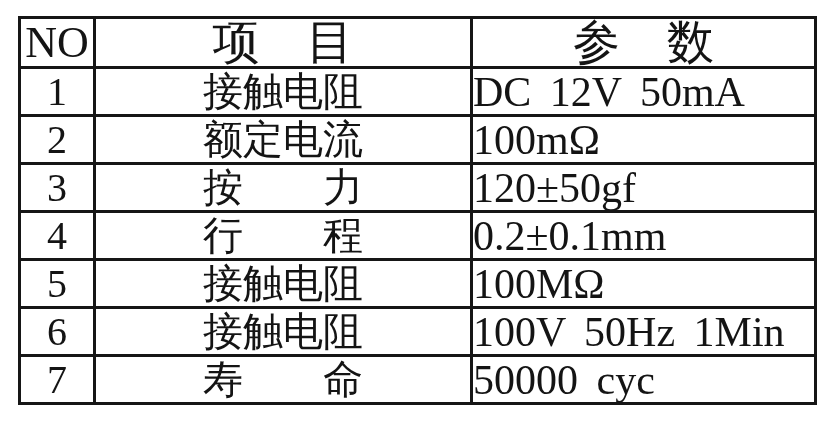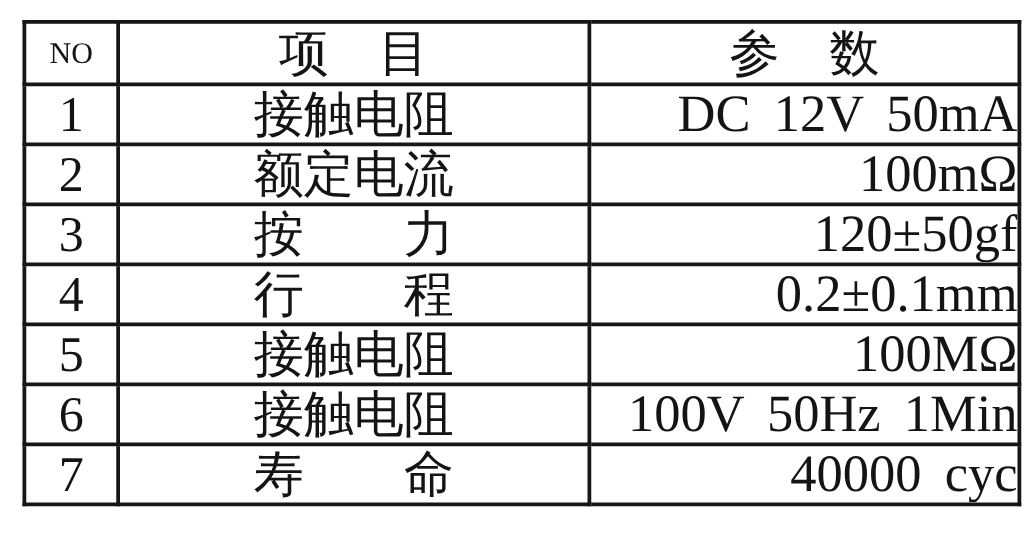--- a/index.html
+++ b/index.html
@@ -43,30 +43,30 @@
   tr.row { height: 48px; }
   .cell-no {
     text-align: center;
     font-size: 40px;
   }
   .cell-item {
     text-align: center;
     font-size: 40px;
   }
   .cell-param {
-    text-align: right;
+    text-align: left;
     padding-left: 42px;
     font-size: 42px;
     word-spacing: 8px;
   }
-  th.cell-no { font-size: 24px; }
+  th.cell-no { font-size: 44px; }
   th.cell-item, th.cell-param {
     text-align: center;
     padding-left: 0;
-    font-size: 40px;
+    font-size: 47px;
   }
 </style>
 </head>
 <body>
 
 <div class="canvas">
   <table class="spec">
     <colgroup>
       <col class="c-no">
       <col class="c-item">
@@ -106,17 +106,17 @@
         <td class="cell-param">100MΩ</td>
       </tr>
       <tr class="row">
         <td class="cell-no">6</td>
         <td class="cell-item">接触电阻</td>
         <td class="cell-param">100V 50Hz 1Min</td>
       </tr>
       <tr class="row">
         <td class="cell-no">7</td>
         <td class="cell-item">寿　　命</td>
-        <td class="cell-param">40000 cyc</td>
+        <td class="cell-param">50000 cyc</td>
       </tr>
     </tbody>
   </table>
 </div>
 
 </body></html>

